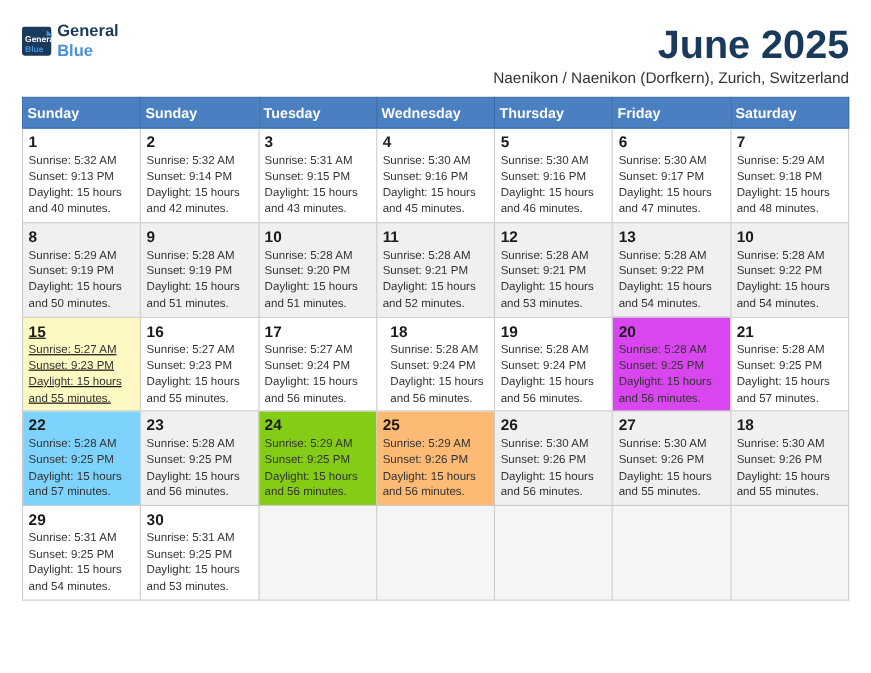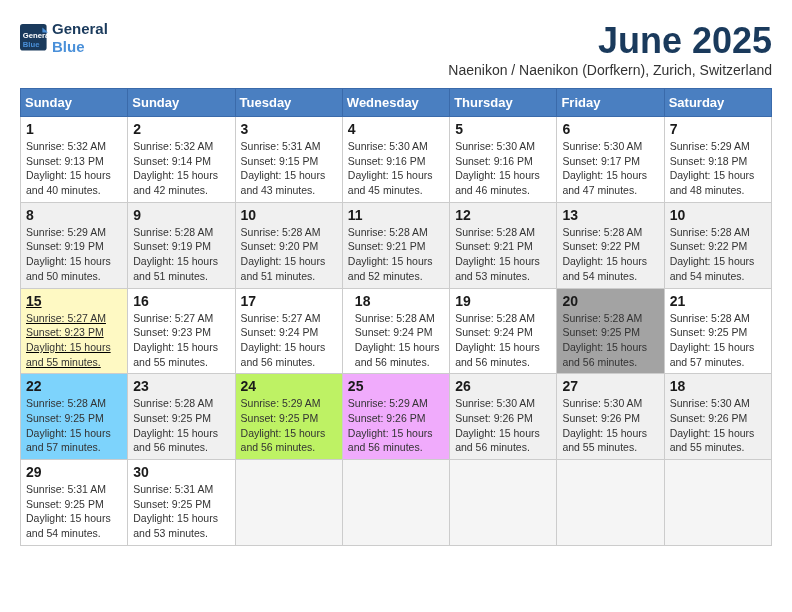--- a/index.html
+++ b/index.html
@@ -266,21 +266,21 @@
         </div>
       </td>
         <td style="background: rgb(255, 255, 255);">
         <span class="day-num">19</span>
         <div class="day-info">
           <div>Sunrise: 5:28 AM</div>
           <div>Sunset: 9:24 PM</div>
           <div>Daylight: 15 hours and 56 minutes.</div>
         </div>
       </td>
-        <td style="background: #a3a3a3;">
+        <td style="background: #d946ef;">
         <span class="day-num">20</span>
         <div class="day-info">
           <div>Sunrise: 5:28 AM</div>
           <div>Sunset: 9:25 PM</div>
           <div>Daylight: 15 hours and 56 minutes.</div>
         </div>
       </td>
         <td style="background: rgb(255, 255, 255);">
         <span class="day-num">21</span>
         <div class="day-info">
@@ -300,29 +300,29 @@
         </div>
       </td>
         <td style="background: rgb(240, 240, 240);">
         <span class="day-num">23</span>
         <div class="day-info">
           <div>Sunrise: 5:28 AM</div>
           <div>Sunset: 9:25 PM</div>
           <div>Daylight: 15 hours and 56 minutes.</div>
         </div>
       </td>
-        <td style="background: #bef264;">
+        <td style="background: #84cc16;">
         <span class="day-num">24</span>
         <div class="day-info">
           <div>Sunrise: 5:29 AM</div>
           <div>Sunset: 9:25 PM</div>
           <div>Daylight: 15 hours and 56 minutes.</div>
         </div>
       </td>
-        <td style="background: #f0abfc;">
+        <td style="background: #fdba74;">
         <span class="day-num">25</span>
         <div class="day-info">
           <div>Sunrise: 5:29 AM</div>
           <div>Sunset: 9:26 PM</div>
           <div>Daylight: 15 hours and 56 minutes.</div>
         </div>
       </td>
         <td style="background: rgb(240, 240, 240);">
         <span class="day-num">26</span>
         <div class="day-info">

